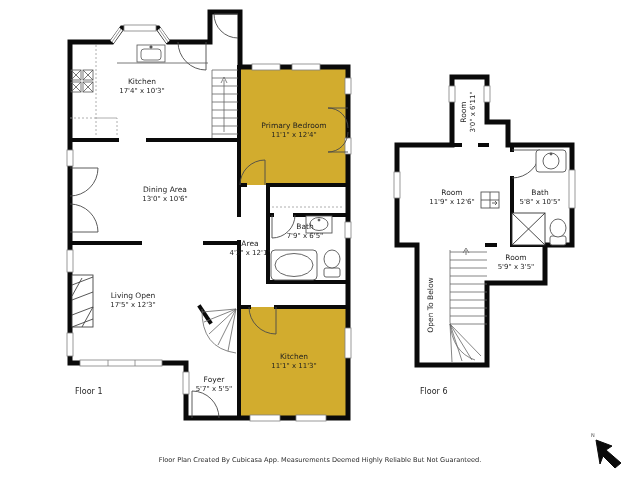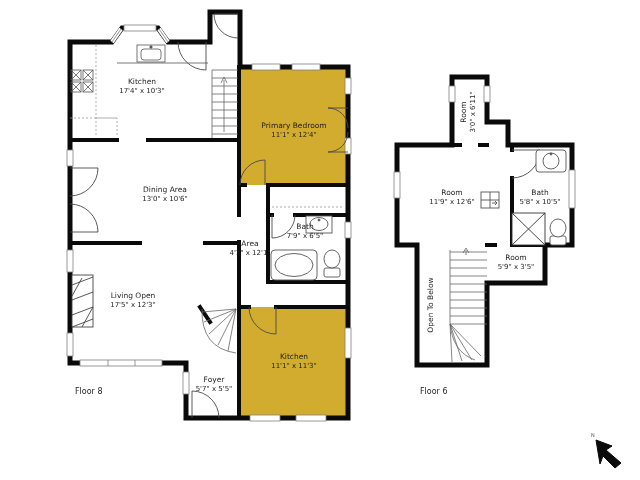--- a/index.html
+++ b/index.html
@@ -226,17 +226,18 @@
     <span class="rdims">5'8" x 10'5"</span>
   </div>
   <div class="lbl vert" style="left:431px;top:305px">
     <span class="rname">Open To Below</span>
   </div>
   <div class="lbl" style="left:516px;top:262px">
     <span class="rname">Room</span>
     <span class="rdims">5'9" x 3'5"</span>
   </div>
 
-  <div class="floor-tag" style="left:75px;top:387px">Floor 8</div>
+  <div class="floor-tag" style="left:75px;top:387px">Floor 1</div>
   <div class="floor-tag" style="left:420px;top:387px">Floor 6</div>
 
+  <div id="footer-note">Floor Plan Created By Cubicasa App. Measurements Deemed Highly Reliable But Not Guaranteed.</div>
   <div id="compass-n">N</div>
 </div>
 
 </body></html>

